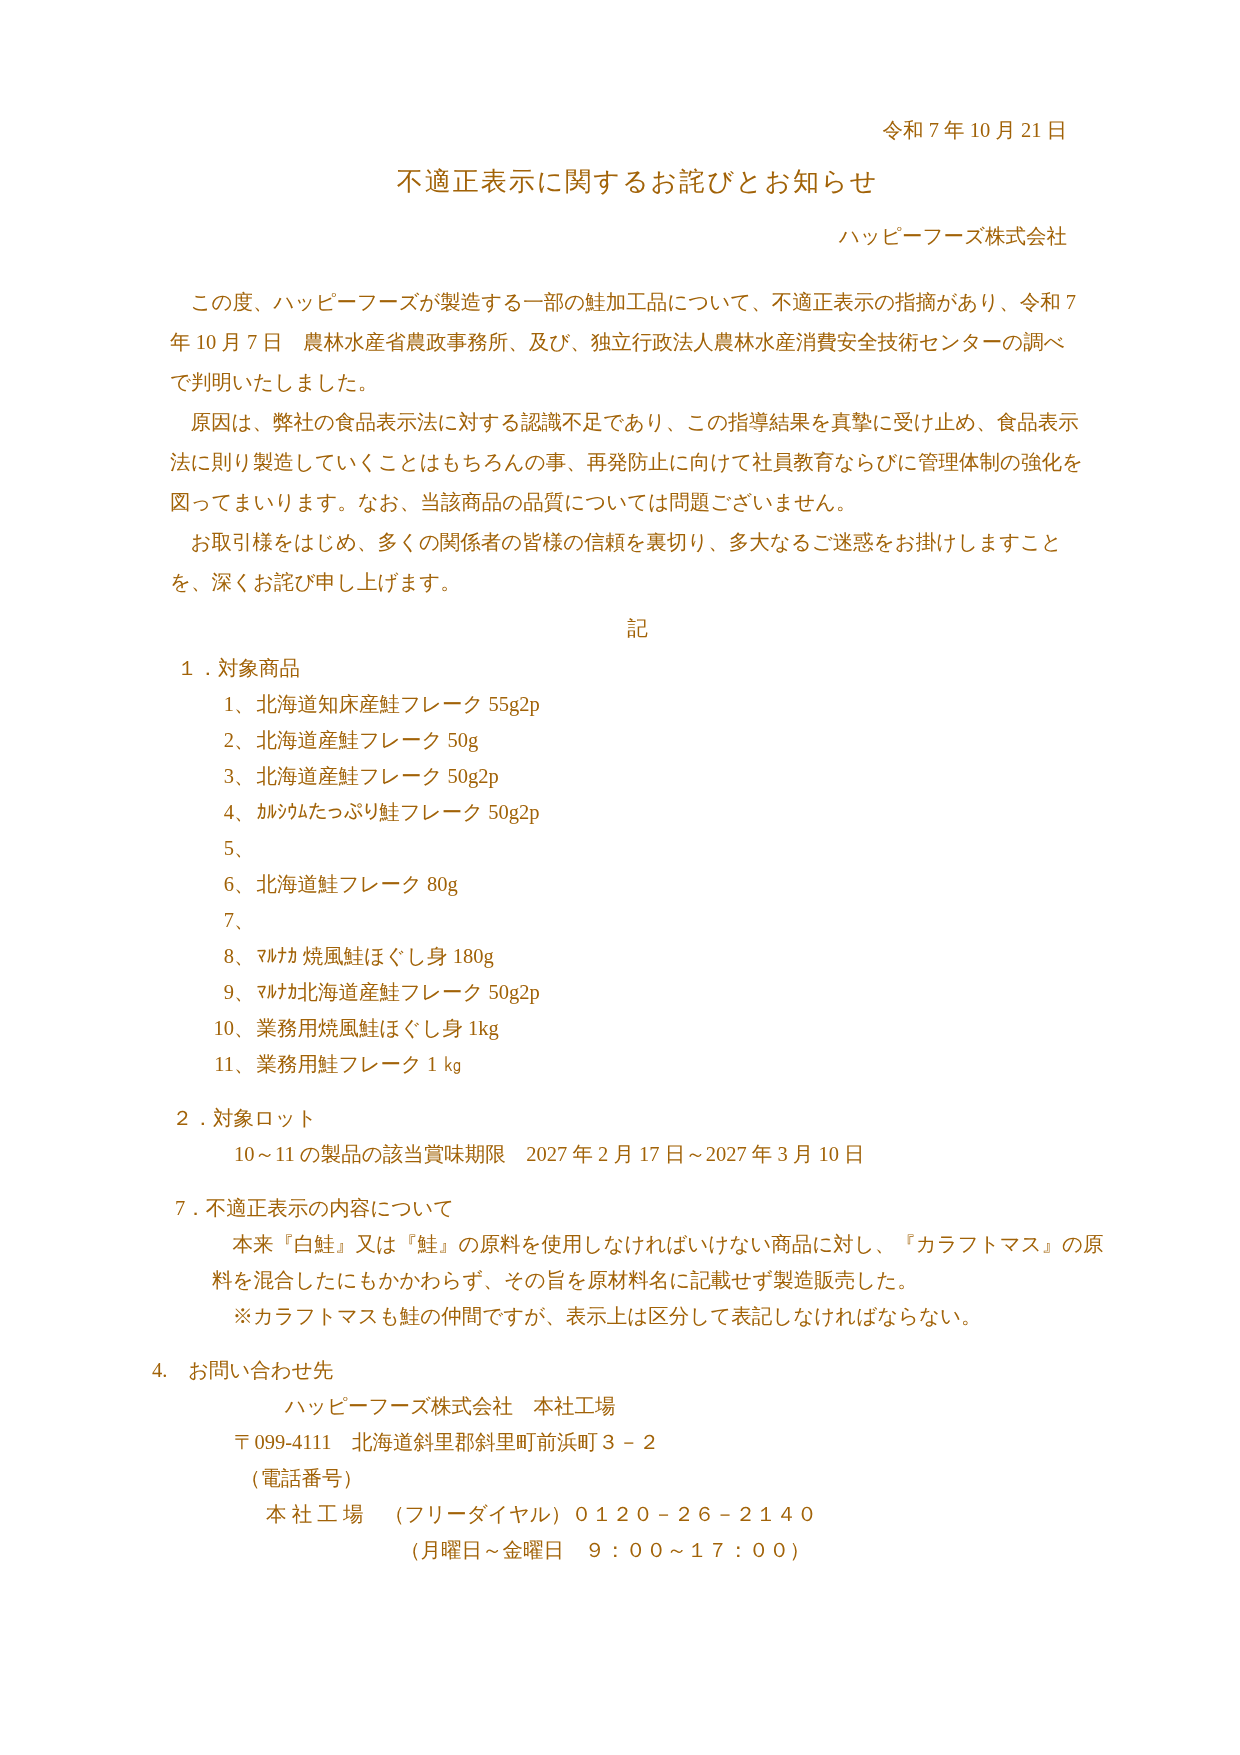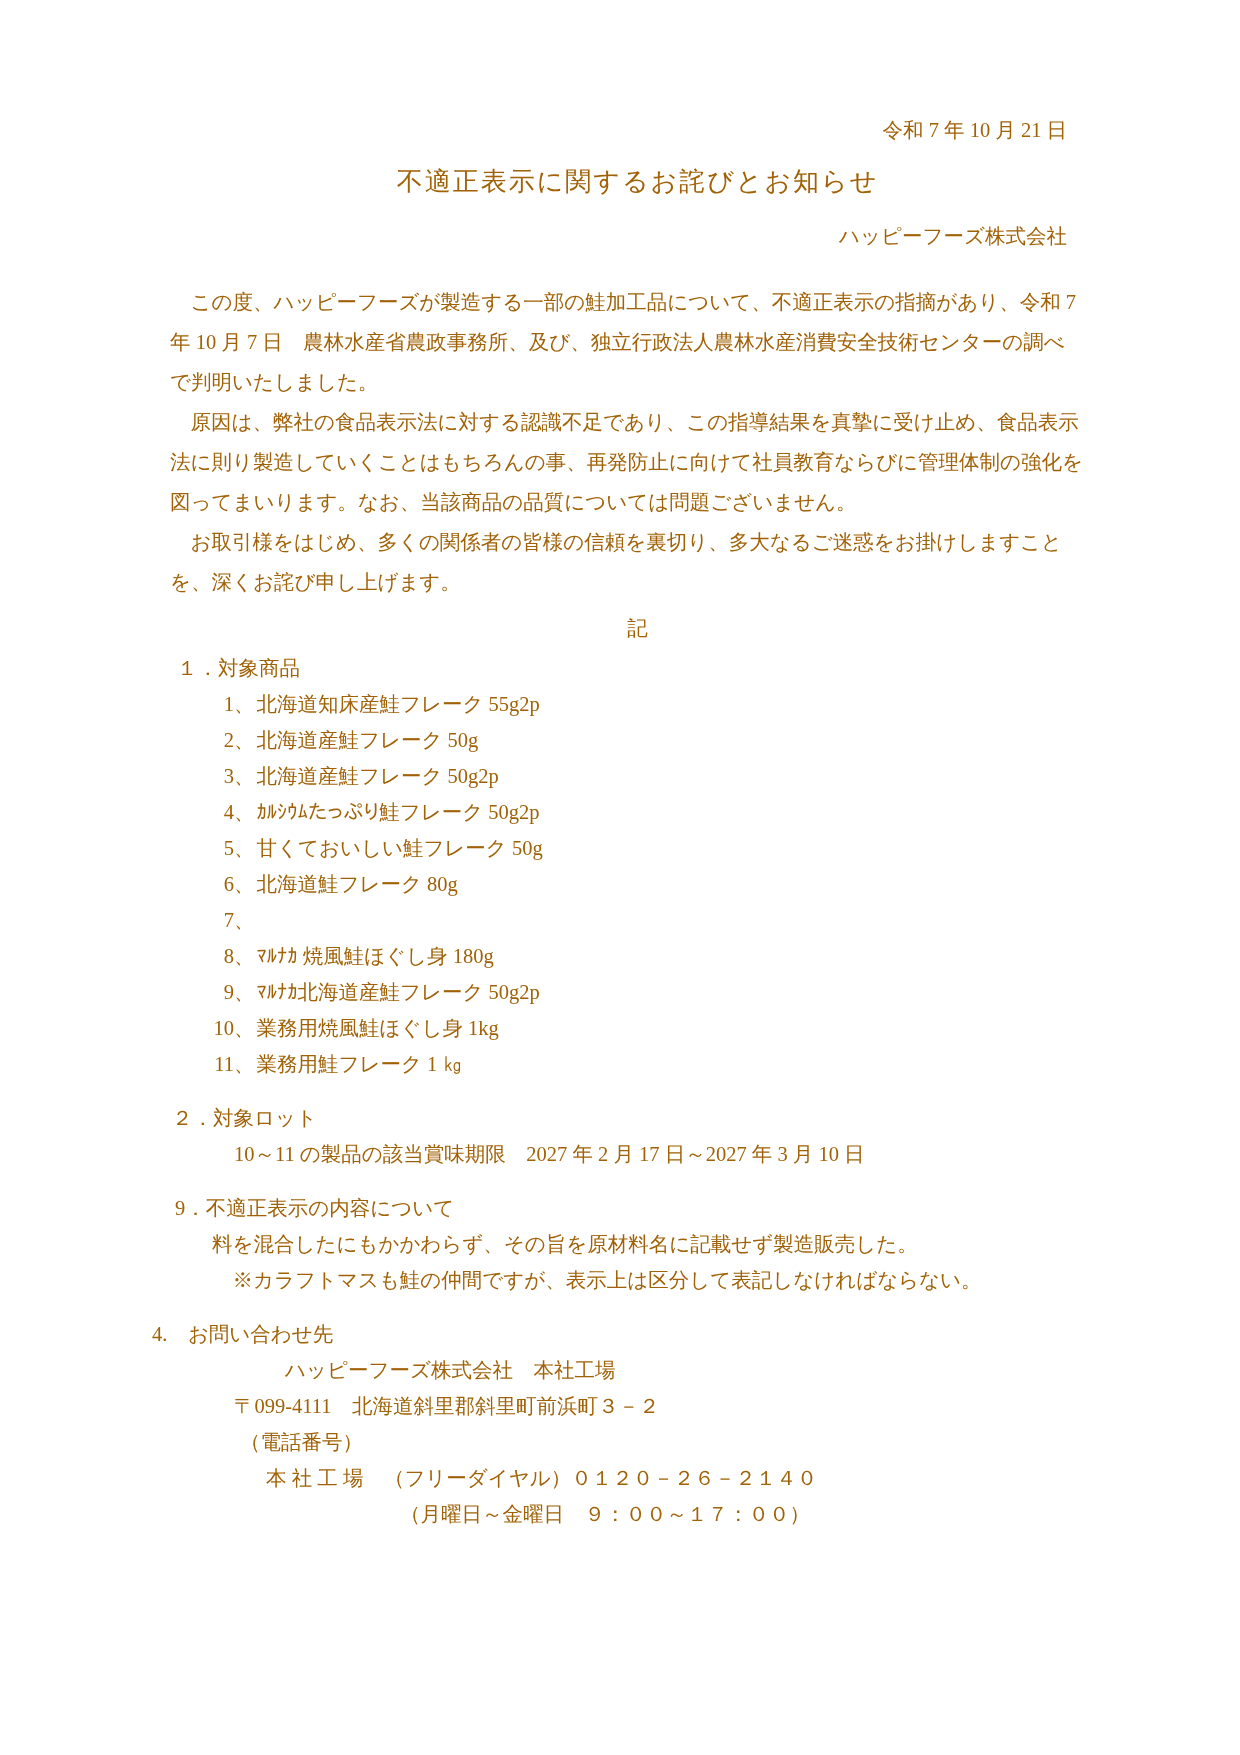--- a/index.html
+++ b/index.html
@@ -122,21 +122,20 @@
           <span class="pname">北海道産鮭フレーク 50g2p</span>
       </div>
       <div class="product-row">
         <span class="pnum">4</span>
           <span class="psep">、</span>
           <span class="pname">ｶﾙｼｳﾑたっぷり鮭フレーク 50g2p</span>
       </div>
       <div class="product-row">
         <span class="pnum">5</span>
           <span class="psep">、</span>
-          <span class="pname">甘くておいしい鮭フレーク 50g</span>
       </div>
       <div class="product-row">
         <span class="pnum">6</span>
           <span class="psep">、</span>
           <span class="pname">北海道鮭フレーク 80g</span>
       </div>
       <div class="product-row">
         <span class="pnum">7</span>
           <span class="psep">、</span>
       </div>
@@ -162,22 +161,23 @@
       </div>
     </div>
   </section>
 
   <section class="sec sec2">
     <div class="sec-heading">２．対象ロット</div>
     <div class="line">10～11 の製品の該当賞味期限　2027 年 2 月 17 日～2027 年 3 月 10 日</div>
   </section>
 
   <section class="sec sec3">
-    <div class="sec-heading">9．不適正表示の内容について</div>
+    <div class="sec-heading">7．不適正表示の内容について</div>
     <div class="sec3-block">
+      <div class="line">　本来『白鮭』又は『鮭』の原料を使用しなければいけない商品に対し、『カラフトマス』の原</div>
       <div class="line">料を混合したにもかかわらず、その旨を原材料名に記載せず製造販売した。</div>
       <div class="line">　※カラフトマスも鮭の仲間ですが、表示上は区分して表記しなければならない。</div>
     </div>
   </section>
 
   <section class="sec sec4">
     <div class="sec-heading">4.　お問い合わせ先</div>
     <div class="line contact-office">ハッピーフーズ株式会社　本社工場</div>
     <div class="line contact-address">〒099-4111　北海道斜里郡斜里町前浜町３－２</div>
     <div class="line contact-tel-label">（電話番号）</div>

